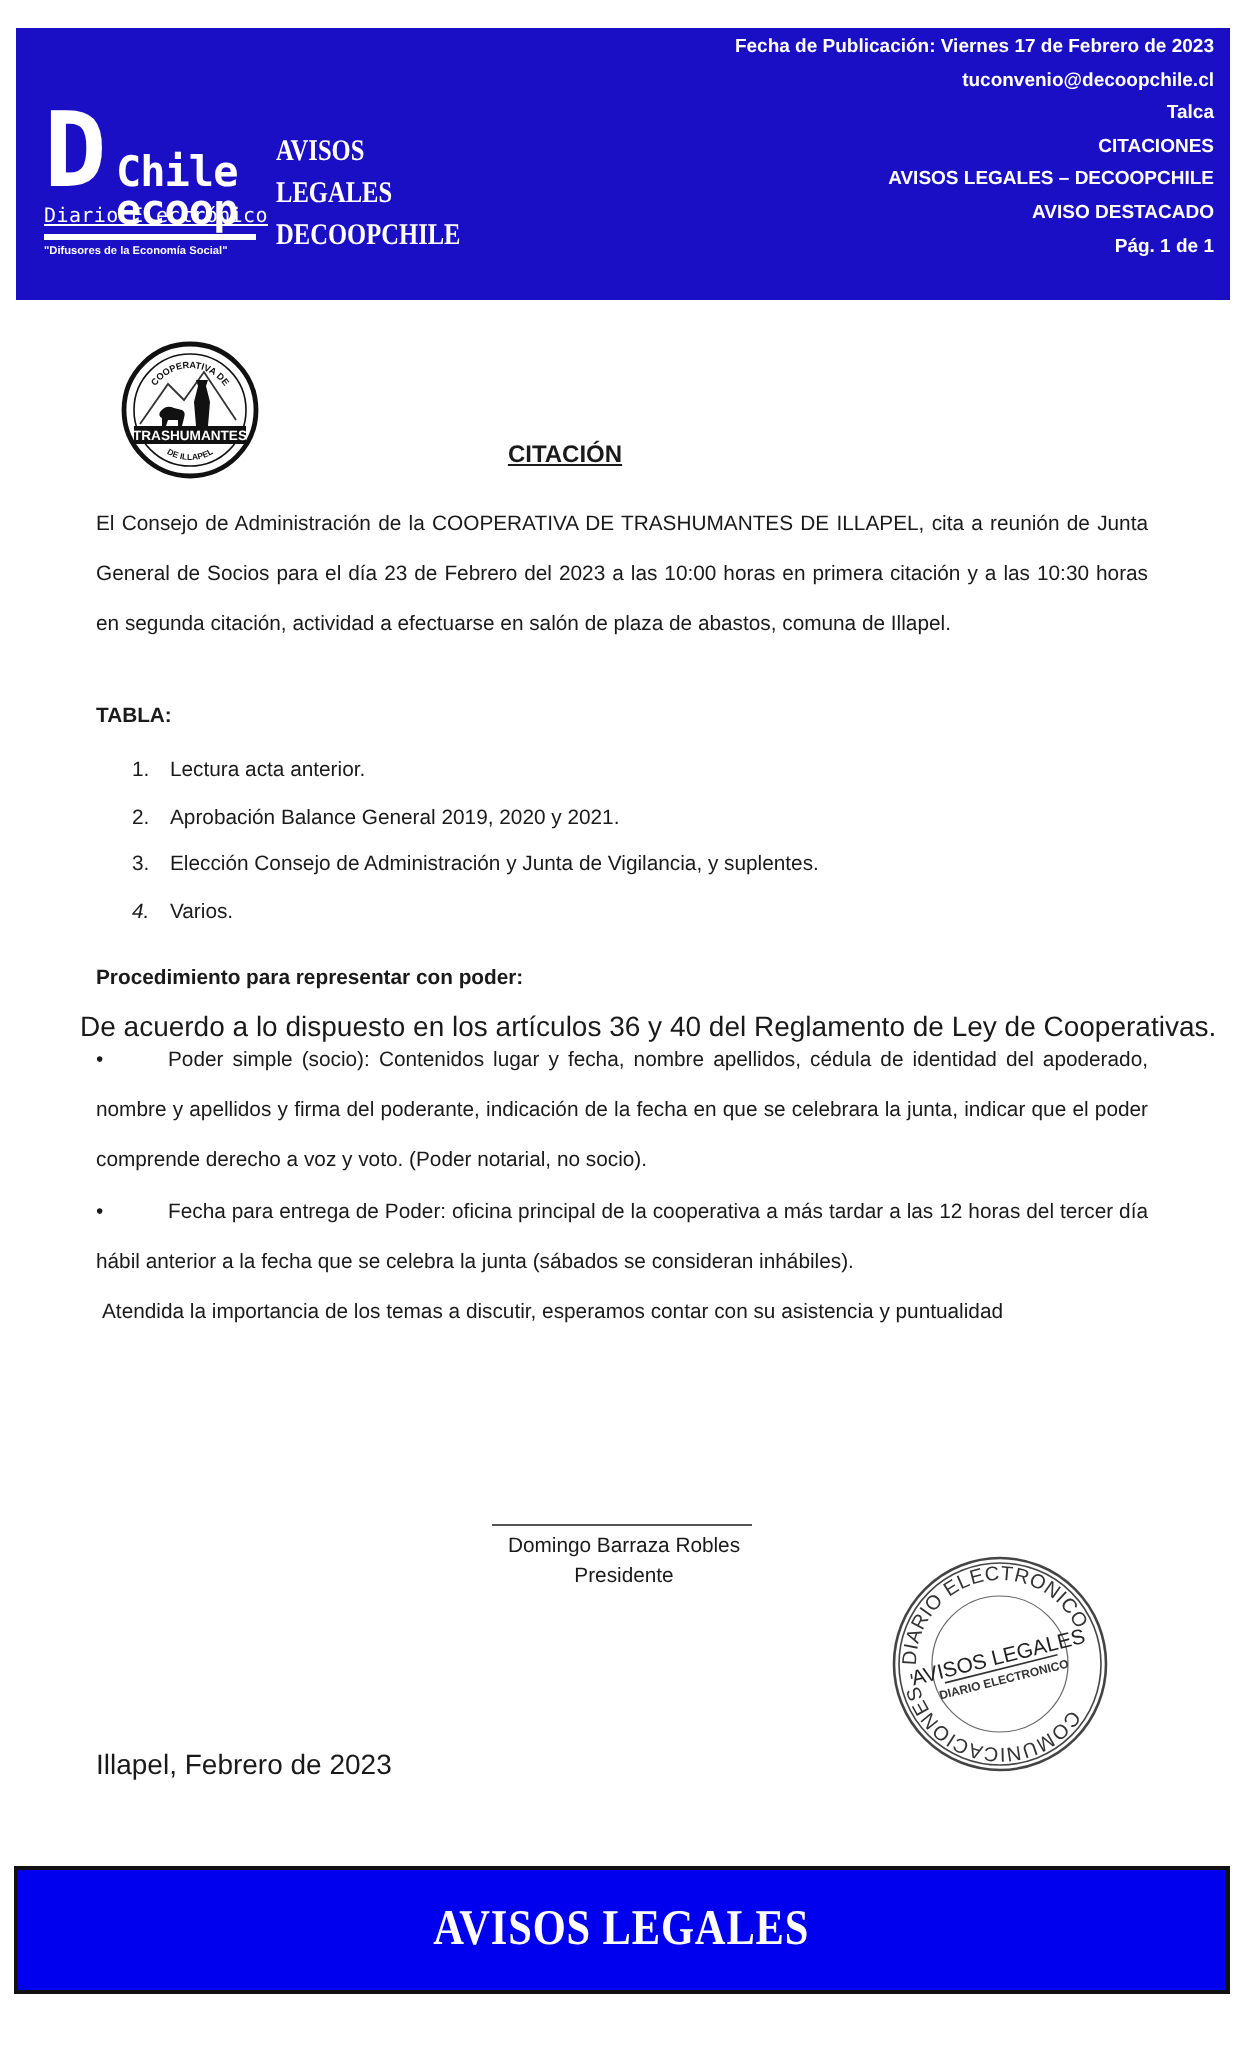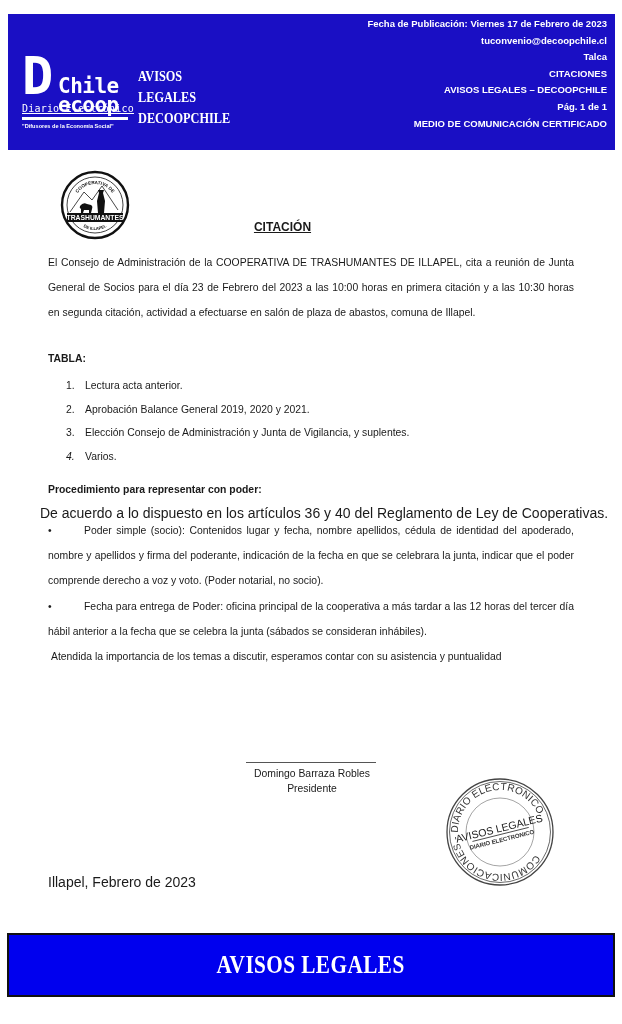--- a/index.html
+++ b/index.html
@@ -102,22 +102,22 @@
     <div>LEGALES</div>
     <div>DECOOPCHILE</div>
   </div>
 
   <div class="header-info">
     <div>Fecha de Publicación: Viernes 17 de Febrero de 2023</div>
     <div>tuconvenio@decoopchile.cl</div>
     <div>Talca</div>
     <div>CITACIONES</div>
     <div>AVISOS LEGALES – DECOOPCHILE</div>
+    <div>AVISO DESTACADO</div>
     <div>Pág. 1 de 1</div>
-    <div>MEDIO DE COMUNICACIÓN CERTIFICADO</div>
   </div>
 </div>
 
 <svg class="coop-logo" viewBox="0 0 70 70">
   <defs>
     <path id="topArc" d="M 14 35 A 21 21 0 0 1 56 35"></path>
     <path id="botArc" d="M 18 52 A 22 22 0 0 0 52 52"></path>
   </defs>
   <circle cx="35" cy="35" r="33" fill="#fff" stroke="#111" stroke-width="2.4"></circle>
   <circle cx="35" cy="35" r="28" fill="none" stroke="#111" stroke-width="0.8"></circle>

